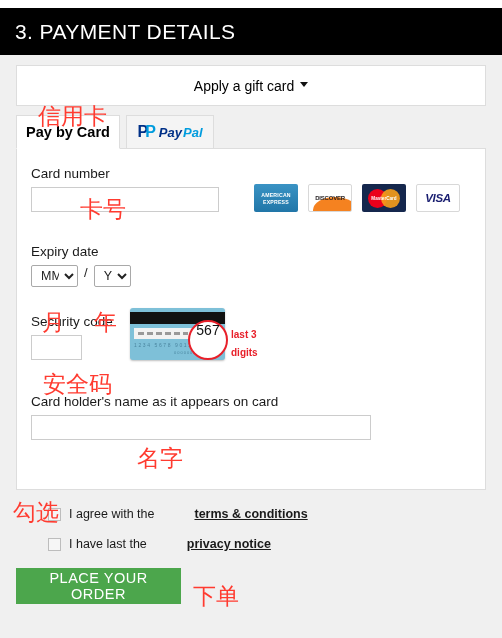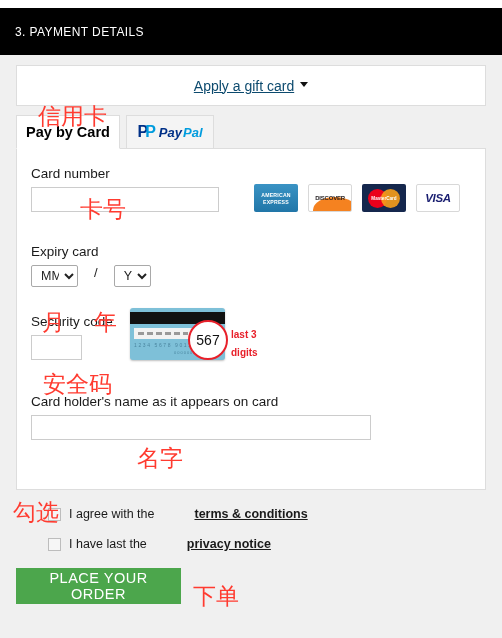--- a/index.html
+++ b/index.html
@@ -18,21 +18,21 @@
   .section-header {
     position: absolute;
     left: 0; top: 8px;
     width: 502px; height: 47px;
     background: #000000;
     display: flex;
     align-items: center;
   }
   .section-header-title {
     color: #ffffff;
-    font-size: 12px;
+    font-size: 21px;
     letter-spacing: 0.4px;
     padding-left: 15px;
     font-weight: 400;
   }
 
   
   .page-body {
     position: absolute;
     left: 0; top: 55px;
     width: 502px; height: 583px;
@@ -45,22 +45,21 @@
     left: 16px; top: 10px;
     width: 470px; height: 41px;
     background: #ffffff;
     border: 1px solid #dddddd;
     display: flex;
     align-items: center;
     justify-content: center;
   }
   .giftcard-link {
     font-size: 14px;
-    color: #0c4a6e;
-    text-decoration: underline;
+    color: #000000;
     cursor: pointer;
   }
   .caret-down {
     display: inline-block;
     margin-left: 6px;
     width: 0; height: 0;
     border-left: 4.5px solid transparent;
     border-right: 4.5px solid transparent;
     border-top: 5.5px solid #111111;
     vertical-align: middle;
@@ -216,21 +215,21 @@
   }
   .visa-word {
     font-size: 11.5px; font-weight: bold; font-style: italic;
     color: #1a1f71; letter-spacing: -0.3px;
   }
 
   
   .lbl-expiry { position: absolute; left: 14px; top: 95px; }
   .expiry-row {
     position: absolute; left: 14px; top: 116px;
-    display: flex; gap: 16px;
+    display: flex; gap: 6px;
   }
   .sel {
     height: 22px;
     border: 1px solid #a9a9a9;
     background: #ffffff;
     font-family: "Liberation Sans", sans-serif;
     font-size: 12.5px;
     color: #222222;
     padding: 0 2px 0 5px;
     border-radius: 2px;
@@ -282,21 +281,21 @@
     position: absolute; left: 44px; top: 42px;
     font-size: 4px; color: #4b86a0; letter-spacing: 1px;
   }
   .cvv-circle {
     position: absolute;
     left: 58px; top: 12px;
     width: 40px; height: 40px;
     border: 2.2px solid #e8202a;
     border-radius: 50%;
     background: #ffffff;
-    display: flex; align-items: center; justify-content: center;
+    display: flex; justify-content: center;
     z-index: 4;
   }
   .cvv-circle-text {
     font-size: 14px; color: #111111; font-weight: 400;
   }
   .cvv-caption {
     position: absolute;
     left: 101px; top: 18px;
     width: 40px;
     color: #e8202a;
@@ -423,21 +422,21 @@
           <span class="mc-c mc-red"></span>
           <span class="mc-c mc-yel"></span>
           <span class="mc-word">MasterCard</span>
         </span>
       </div>
       <div class="brand brand-visa">
         <span class="visa-word">VISA</span>
       </div>
     </div>
 
-    <div class="field-label lbl-expiry">Expiry card</div>
+    <div class="field-label lbl-expiry">Expiry date</div>
     <div class="expiry-row">
       <select class="sel sel-mm">
         <option>MM</option>
       </select>
       <span class="slash">/</span>
       <select class="sel sel-yy">
         <option>YY</option>
       </select>
     </div>
 

